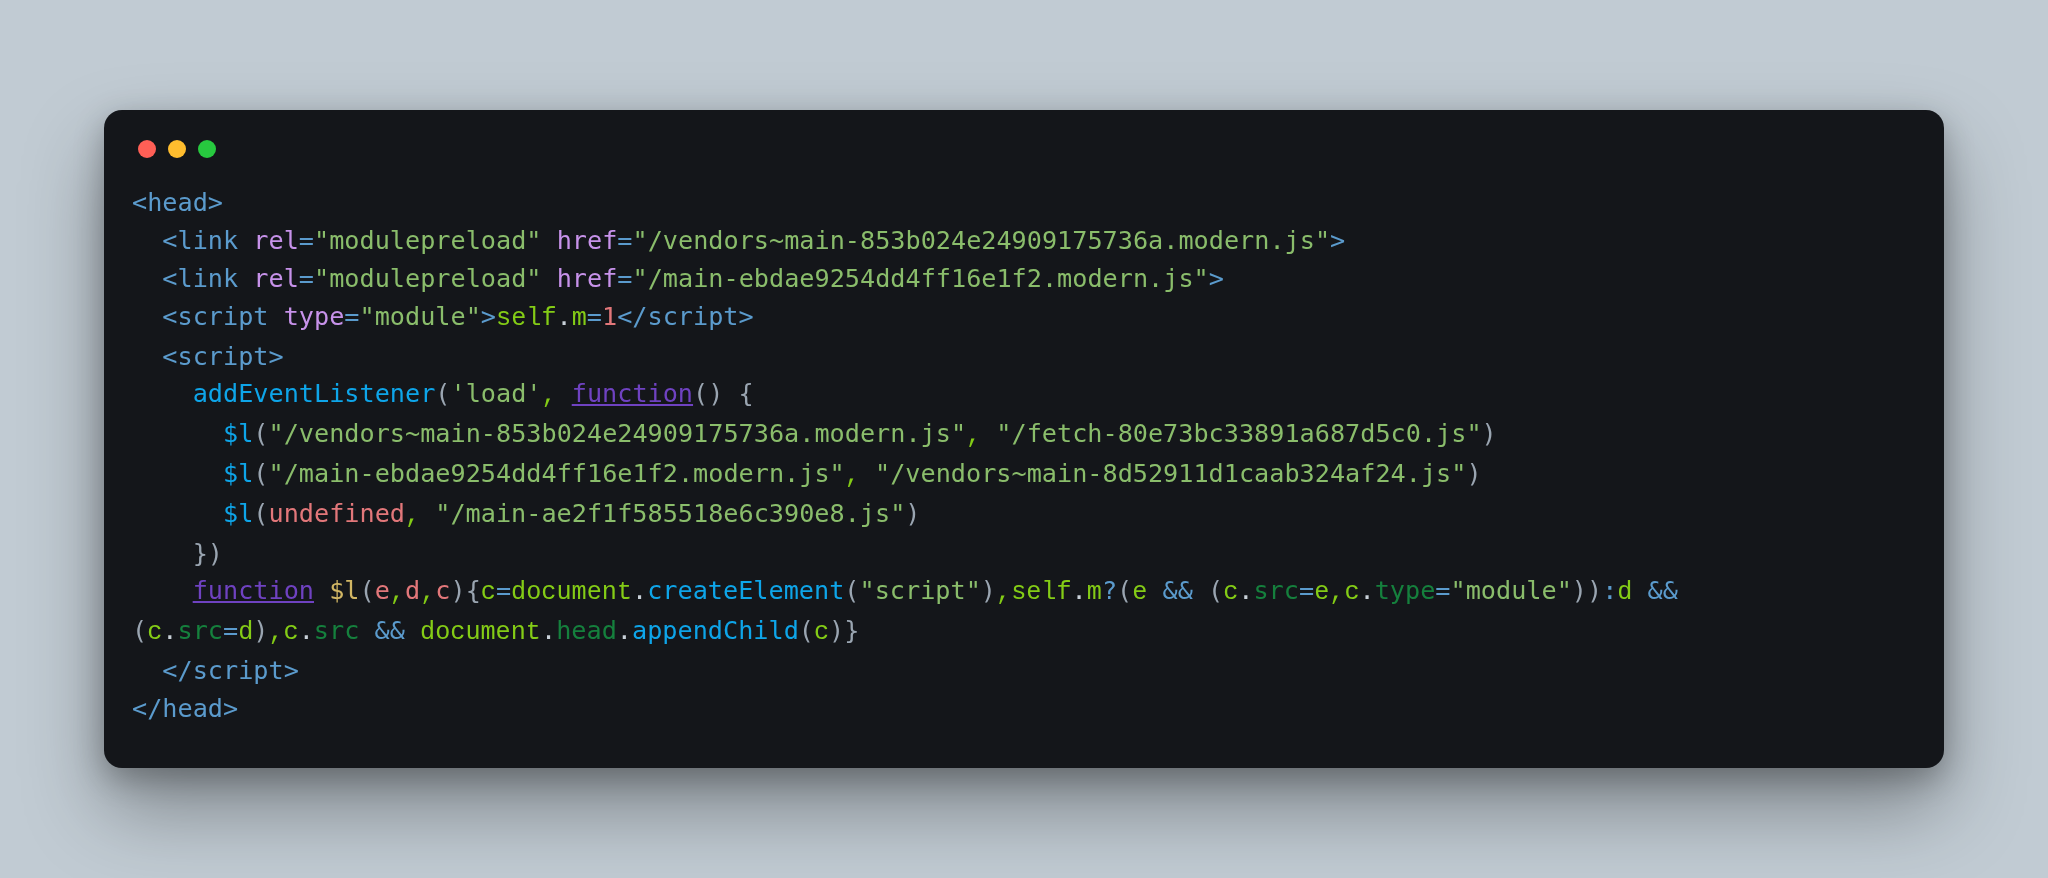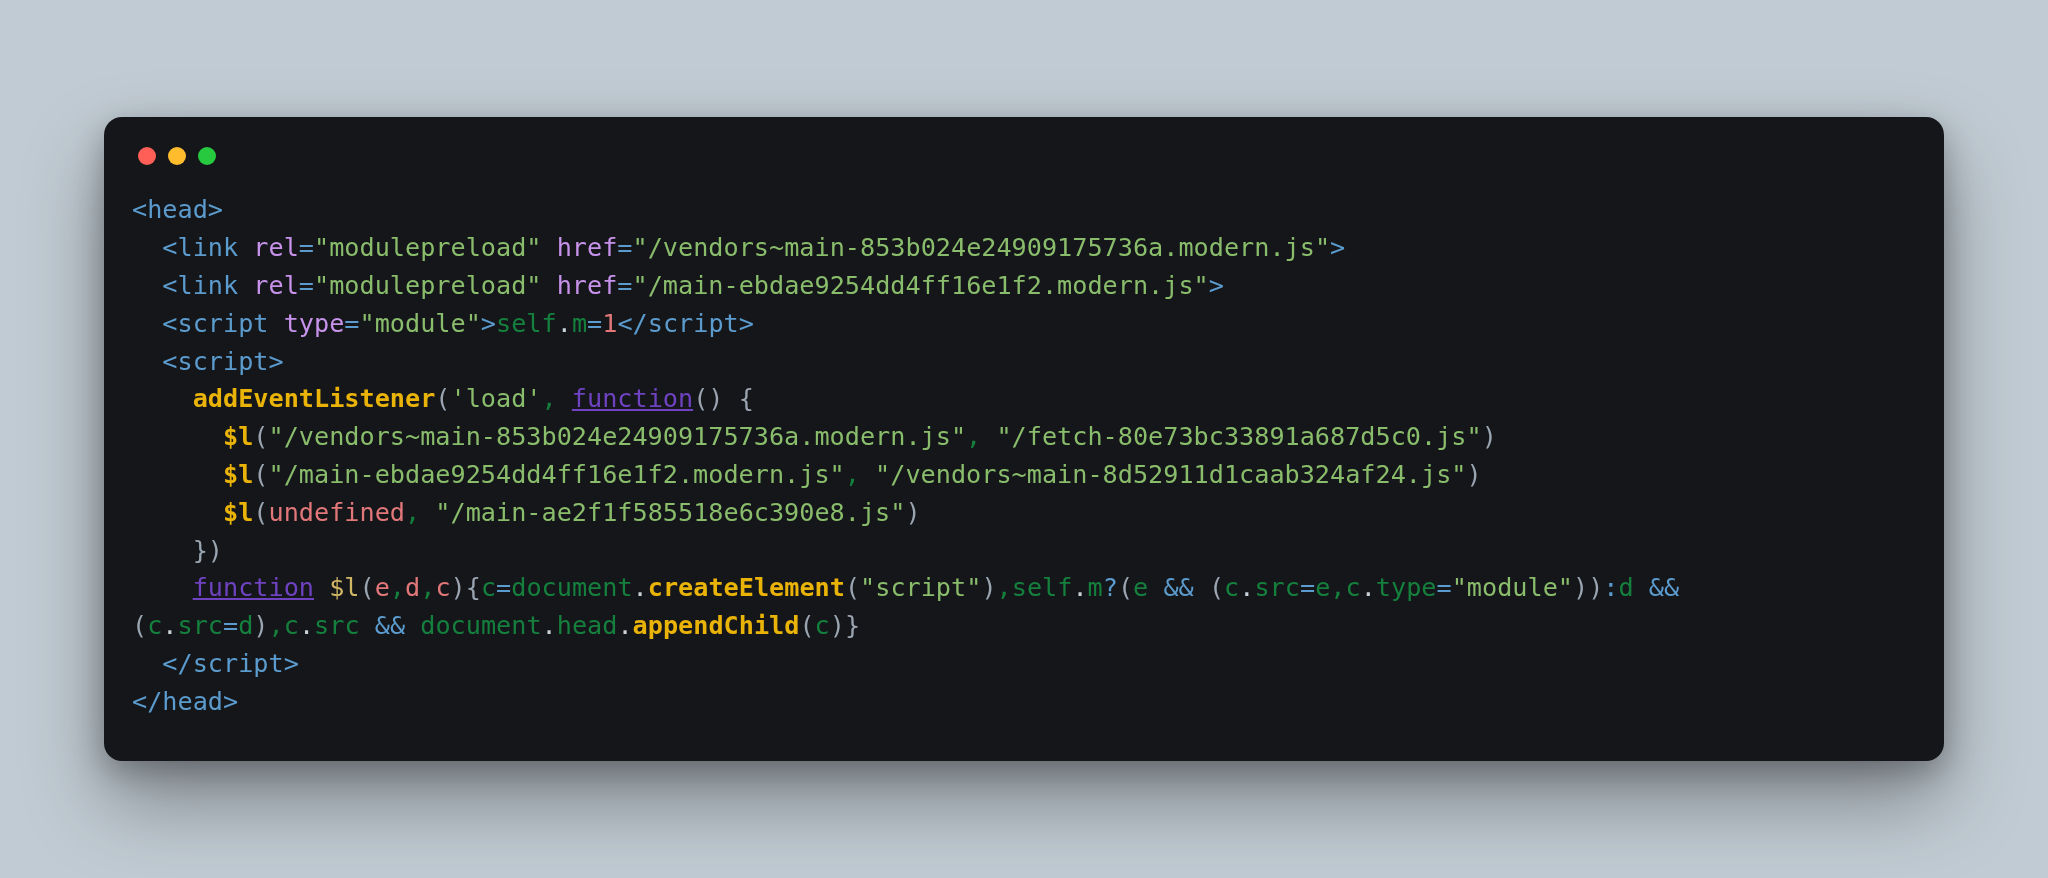--- a/index.html
+++ b/index.html
@@ -52,25 +52,25 @@
   
   .t-punc   { color: #5b9bcd; }
   .t-tag    { color: #5b9bcd; }
   .t-attr   { color: #c792ea; text-align: center; }
   .t-op     { color: #5b9bcd; }
   .t-str    { color: #8abd6b; }
   .t-strfile{ color: #8abd6b; }
   .t-num    { color: #e2777a; }
   .t-func   { color: #d1b664; }
   .t-kw     { color: #6f42c1; text-decoration: underline; }
-  .t-call   { color: #eab308; font-weight: bold; }
+  .t-call   { color: #0ea5e9; }
   .t-var    { color: #e2777a; }
   .t-dot    { color: #c9d1d9; }
   .t-prop   { color: #15803d; }
-  .t-body   { color: #15803d; }
+  .t-body   { color: #84cc16; font-family: Liberation Mono, monospace; }
   .t-undef  { color: #e2777a; }
   .t-paren  { color: #9aa5b1; }
 </style>
 </head>
 <body>
 
 <div class="stage">
   <div class="window">
     <div class="traffic">
       <div class="dot red"></div>

